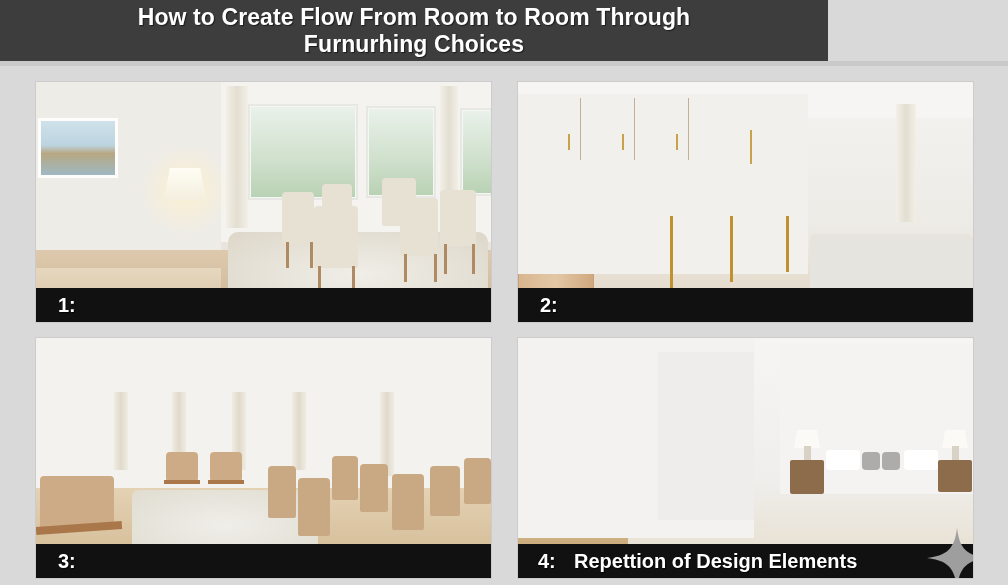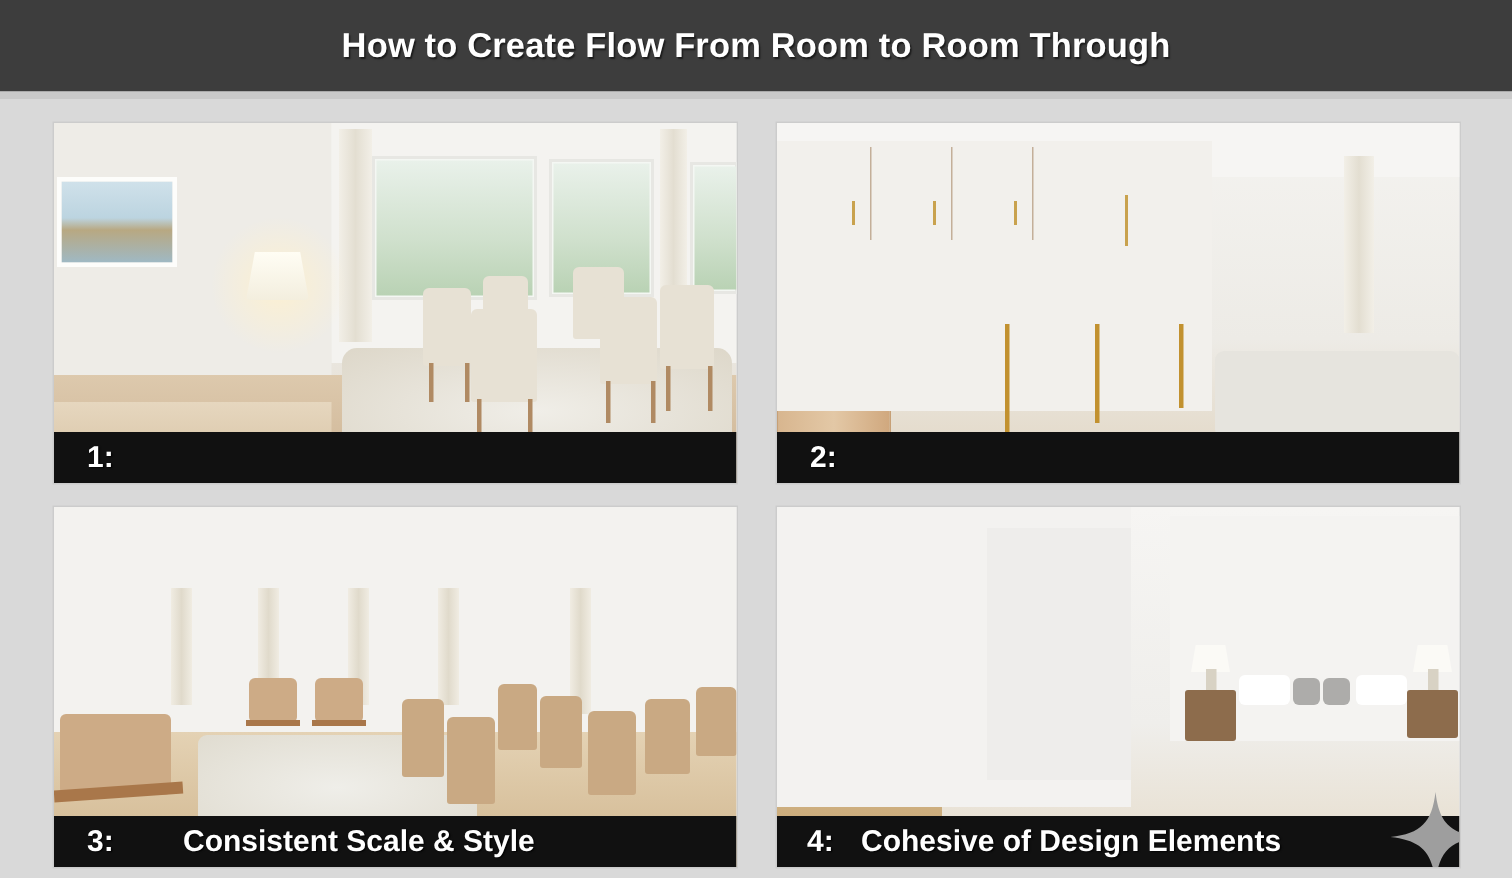--- a/index.html
+++ b/index.html
@@ -6,21 +6,21 @@
   html, body {
     width: 1008px; height: 585px;
     overflow: hidden;
     background: #d9d9d9;
     font-family: "Liberation Sans", sans-serif;
   }
   .page { position: relative; width: 1008px; height: 585px; background: #d9d9d9; }
 
   
   .header {
-    position: absolute; left: 0; top: 0; width: 1008px; height: 61px;
+    position: absolute; left: 0; top: 0; width: 828px; height: 61px;
     background: #3d3d3d;
     display: flex; align-items: center; justify-content: center;
   }
   .header-title {
     color: #ffffff;
     font-size: 23px; font-weight: bold; line-height: 27px;
     text-align: center; letter-spacing: 0.1px;
     text-shadow: 1px 1px 1px rgba(0,0,0,0.55);
     padding: 0 60px;
   }
@@ -162,20 +162,21 @@
   .c4 .blampb { position:absolute; background:#d8d2c4; }
 </style>
 </head>
 <body>
 
 <div class="page">
 
   <div class="header">
     <div class="header-title">
       <span>How to Create Flow From Room to Room Through</span><br>
+      <span>Furnurhing Choices</span>
     </div>
   </div>
   <div class="header-strip"></div>
 
   <div class="grid">
 
     <div class="card card-1">
       <div class="photo">
         <div class="scene c1">
           <div class="wall wall-l"></div>
@@ -298,21 +299,20 @@
           <div class="dchair" style="left:324px;top:126px;width:28px;height:48px;"></div>
           <div class="dchair" style="left:356px;top:136px;width:32px;height:56px;"></div>
           <div class="dchair" style="left:394px;top:128px;width:30px;height:50px;"></div>
           <div class="dchair" style="left:428px;top:120px;width:27px;height:46px;"></div>
           <div class="dchair" style="left:232px;top:128px;width:28px;height:52px;"></div>
           <div class="dchair" style="left:262px;top:140px;width:32px;height:58px;"></div>
         </div>
       </div>
       <div class="caption">
         <span class="cap-num">3:</span>
-        <span class="cap-text">Consistent Scale &amp; Style</span>
       </div>
     </div>
 
     <div class="card card-4">
       <div class="photo">
         <div class="scene c4">
           <div class="wall hallwall"></div>
           <div class="wall hallwall2"></div>
           <div class="hdoor"></div>
           <div class="hallfloor"></div>
@@ -329,21 +329,21 @@
 
           <div class="pillow" style="left:308px;top:112px;width:34px;height:20px;"></div>
           <div class="pillow" style="left:386px;top:112px;width:34px;height:20px;"></div>
           <div class="cushion" style="left:344px;top:114px;width:18px;height:18px;"></div>
           <div class="cushion" style="left:364px;top:114px;width:18px;height:18px;"></div>
 
         </div>
       </div>
       <div class="caption">
         <span class="cap-num">4:</span>
-        <span class="cap-text">Cohesive of Design Elements</span>
+        <span class="cap-text">Repettion of Design Elements</span>
       </div>
       <svg class="sparkle" viewBox="0 0 100 100">
         <path d="M50 0 C54 34 66 46 100 50 C66 54 54 66 50 100 C46 66 34 54 0 50 C34 46 46 34 50 0 Z" fill="#9e9e9e"></path>
       </svg>
     </div>
 
   </div>
 </div>
 
 </body></html>

